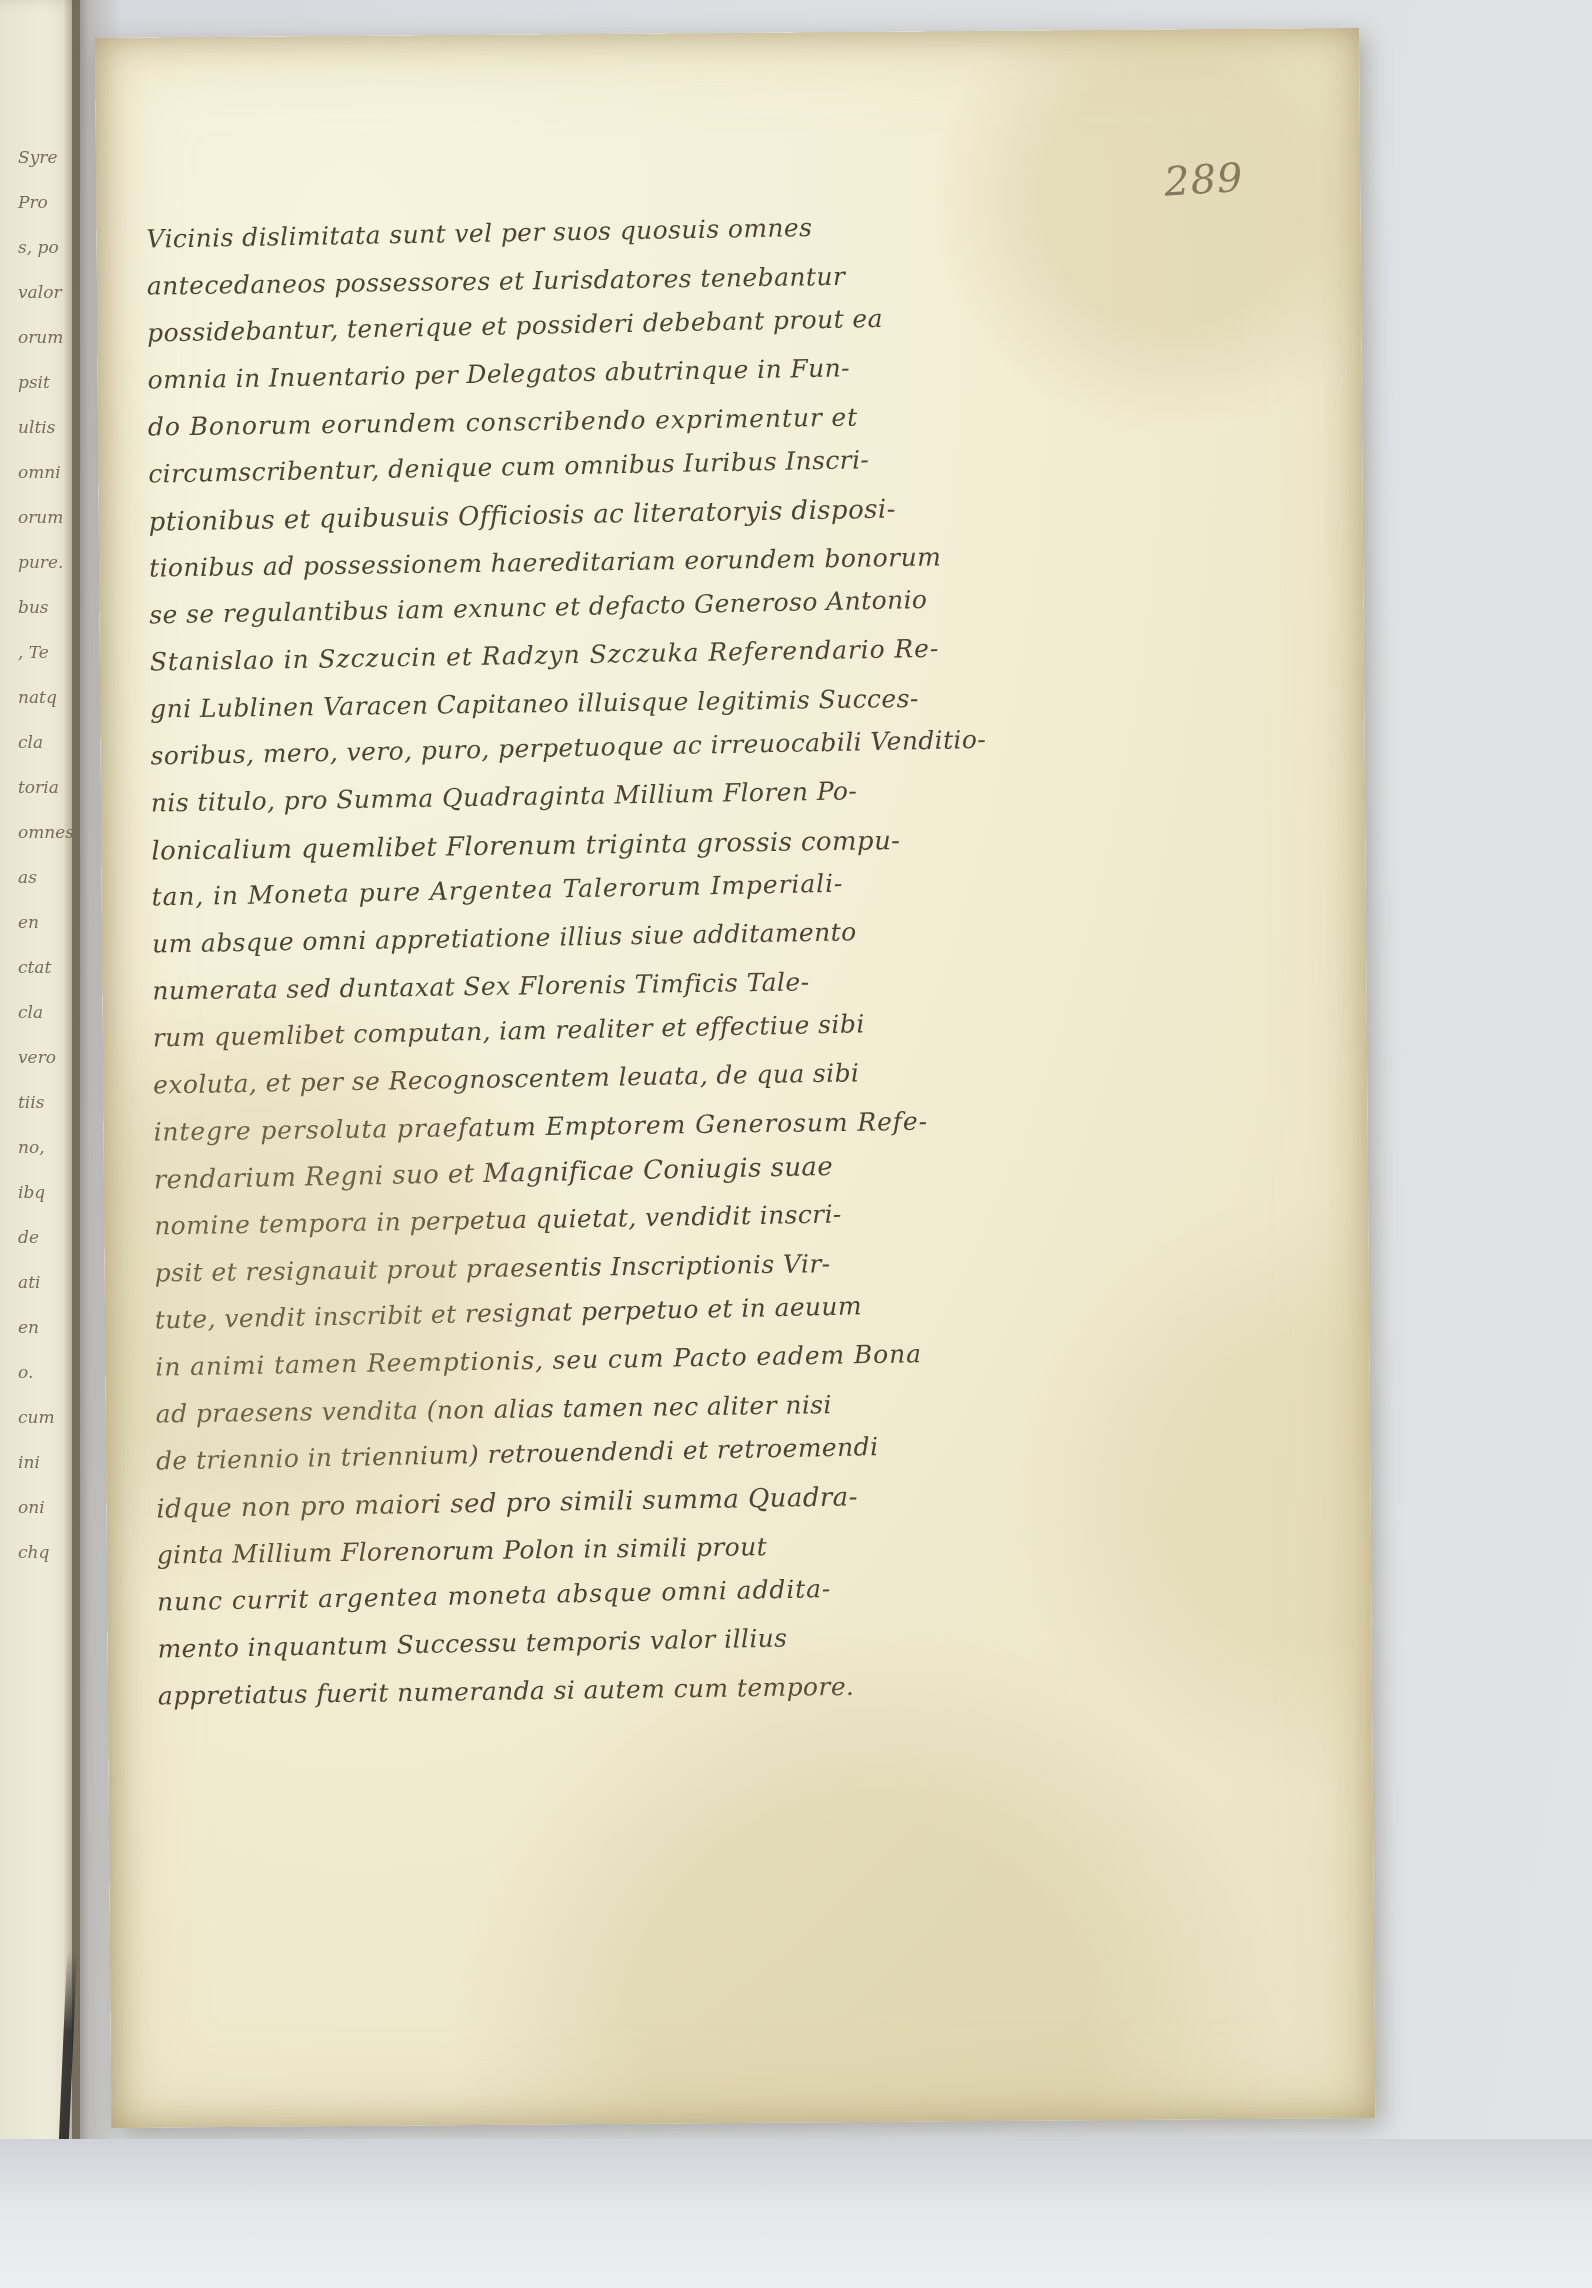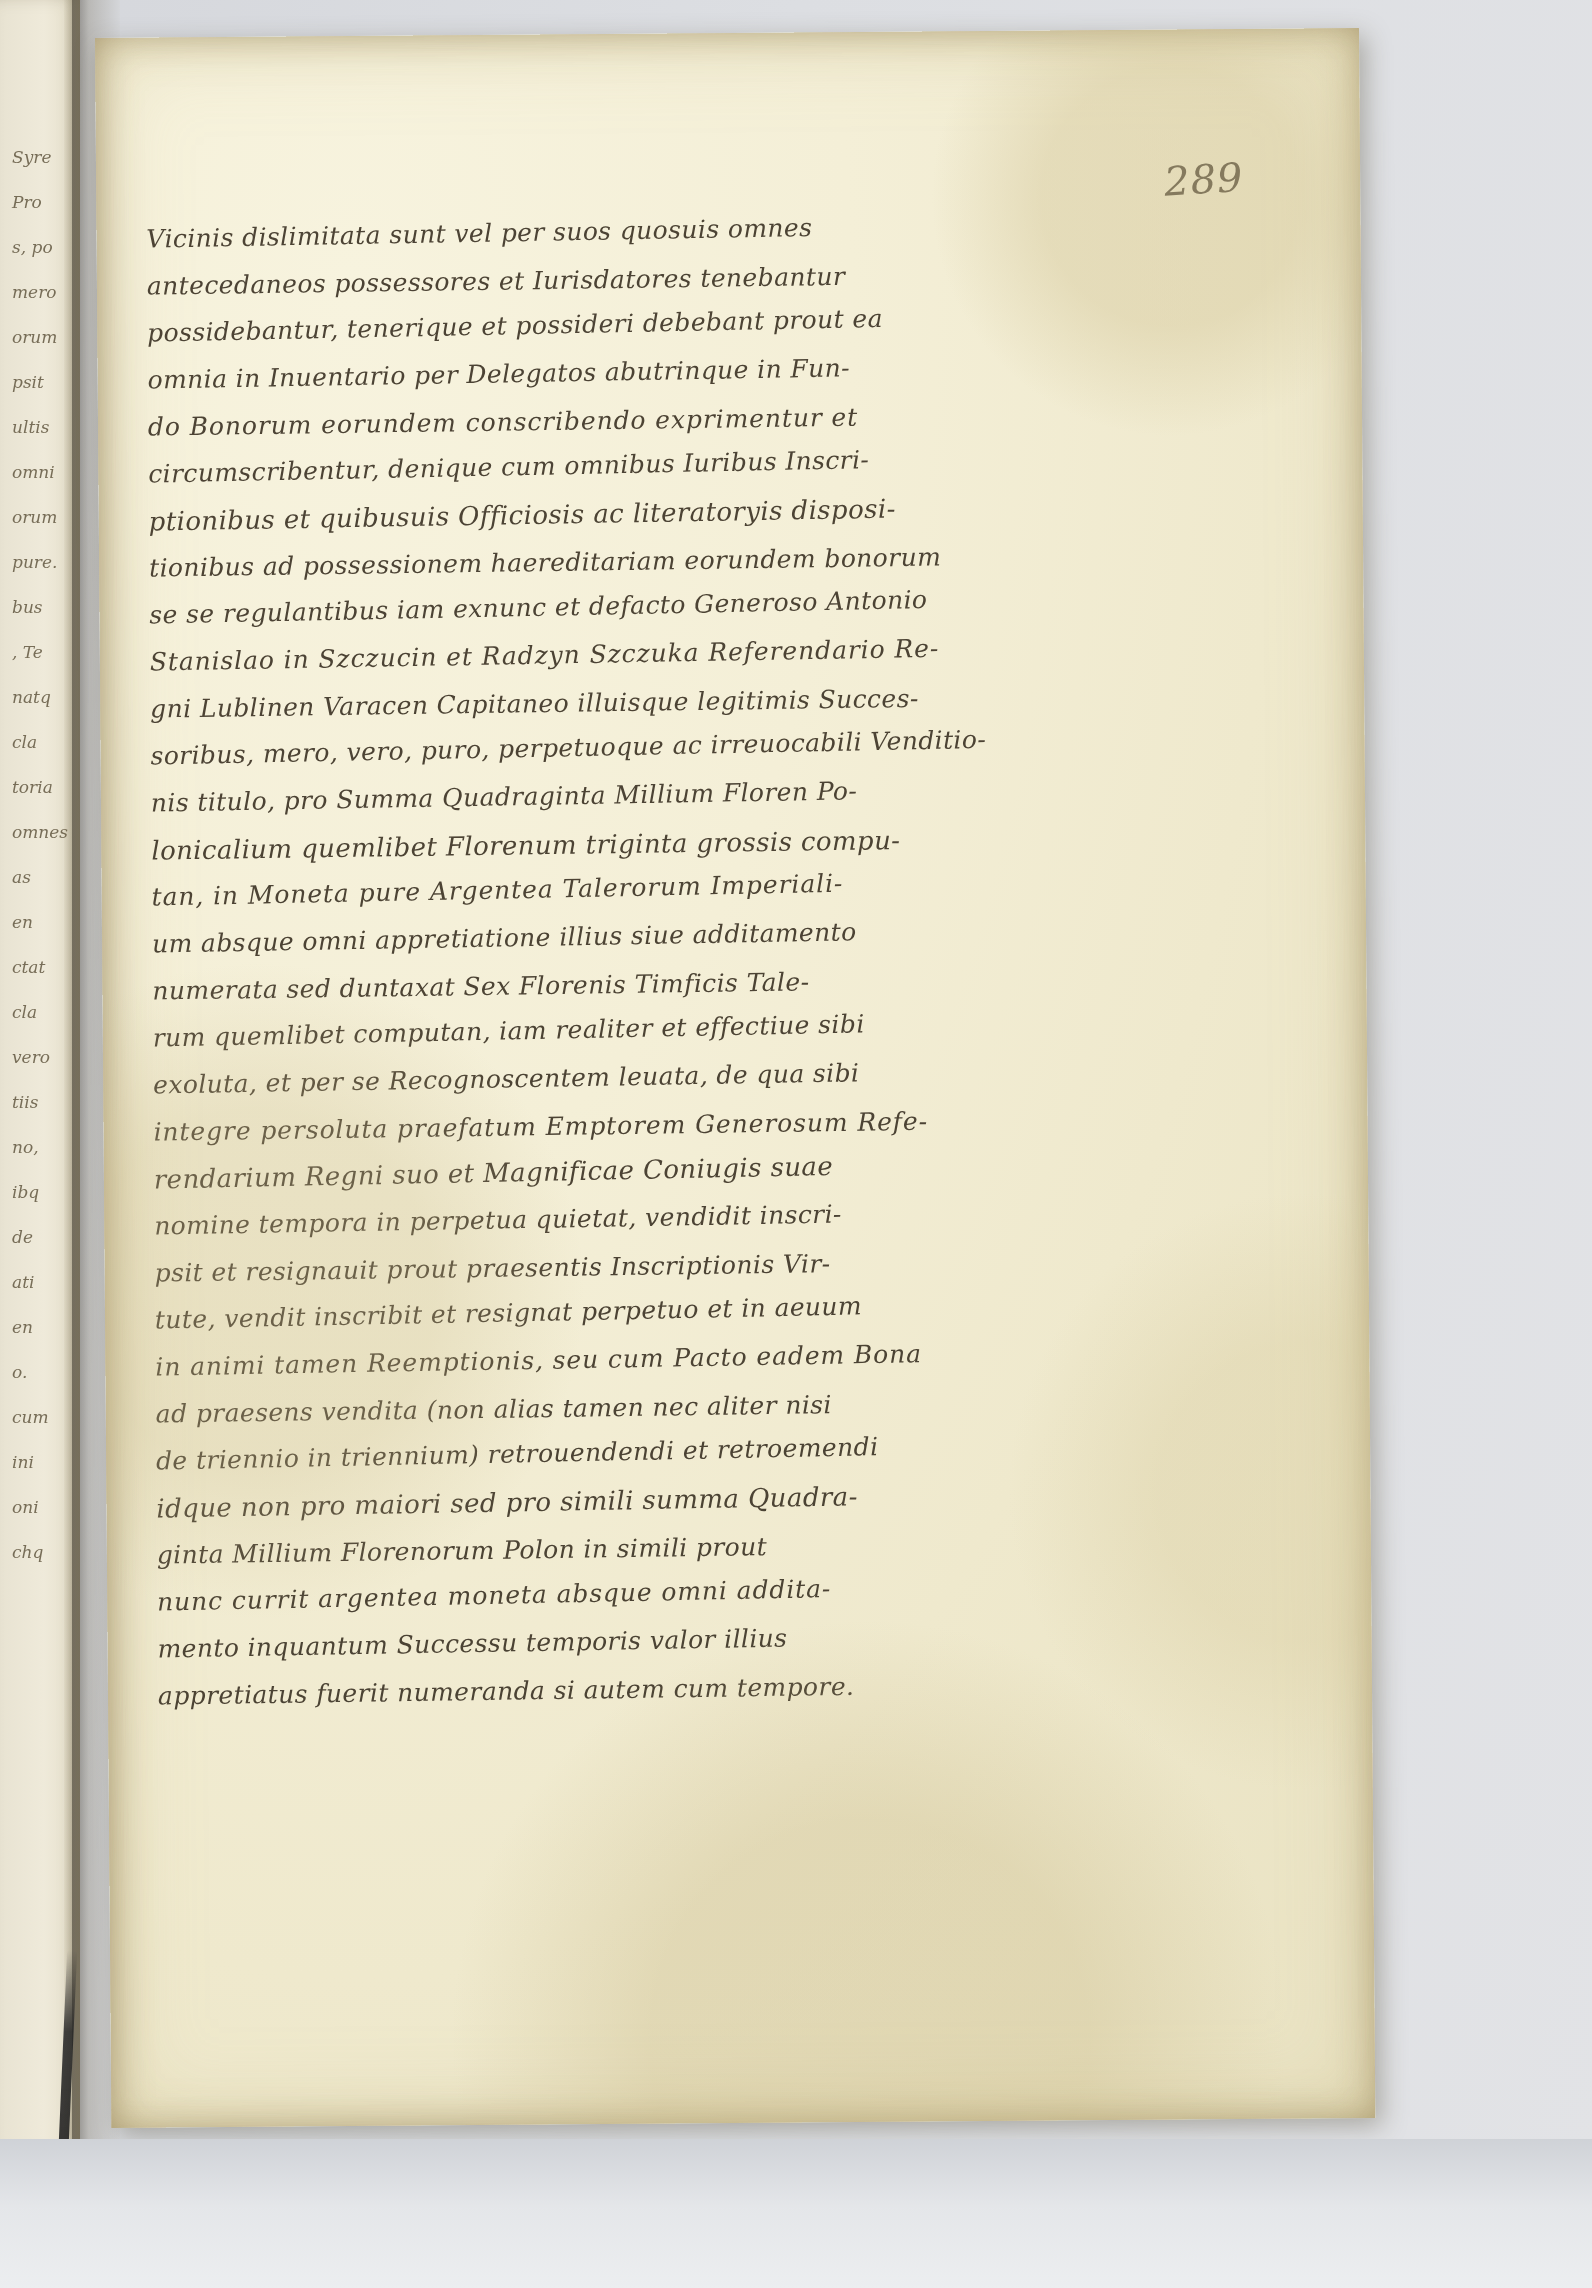--- a/index.html
+++ b/index.html
@@ -144,21 +144,21 @@
     width: 72px;
   }
   .margin-notes .mline {
     font-family: "DejaVu Serif", serif;
     font-style: italic;
     font-size: 17px;
     line-height: 1.0;
     height: 45px;
     color: #5a4f38;
     opacity: 0.8;
-    padding-left: 12px;
+    padding-left: 18px;
     white-space: nowrap;
     overflow: hidden;
   }
 
   
   .surface {
     position: absolute;
     left: 0;
     top: 2139px;
     width: 1592px;
@@ -169,21 +169,21 @@
 </head>
 <body>
 
 <div class="scan">
 
   <div class="prev-page">
     <div class="margin-notes">
       <div class="mline">Syre</div>
       <div class="mline">Pro</div>
       <div class="mline">s, po</div>
-      <div class="mline">mero</div>
+      <div class="mline">valor</div>
       <div class="mline">orum</div>
       <div class="mline">psit</div>
       <div class="mline">ultis</div>
       <div class="mline">omni</div>
       <div class="mline">orum</div>
       <div class="mline">pure.</div>
       <div class="mline">bus</div>
       <div class="mline">, Te</div>
       <div class="mline">natq</div>
       <div class="mline">cla</div>

